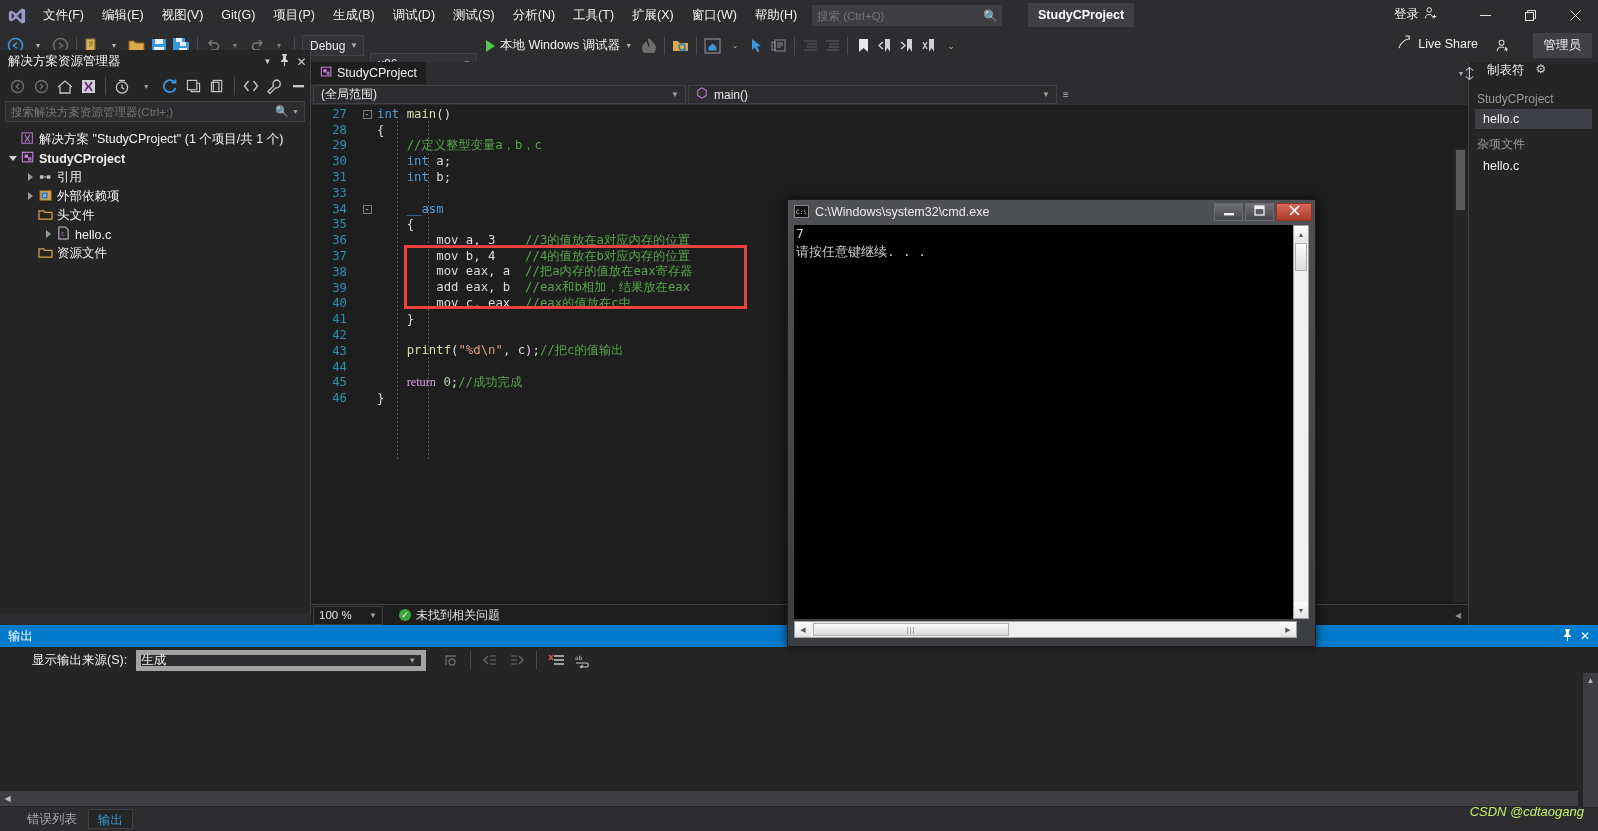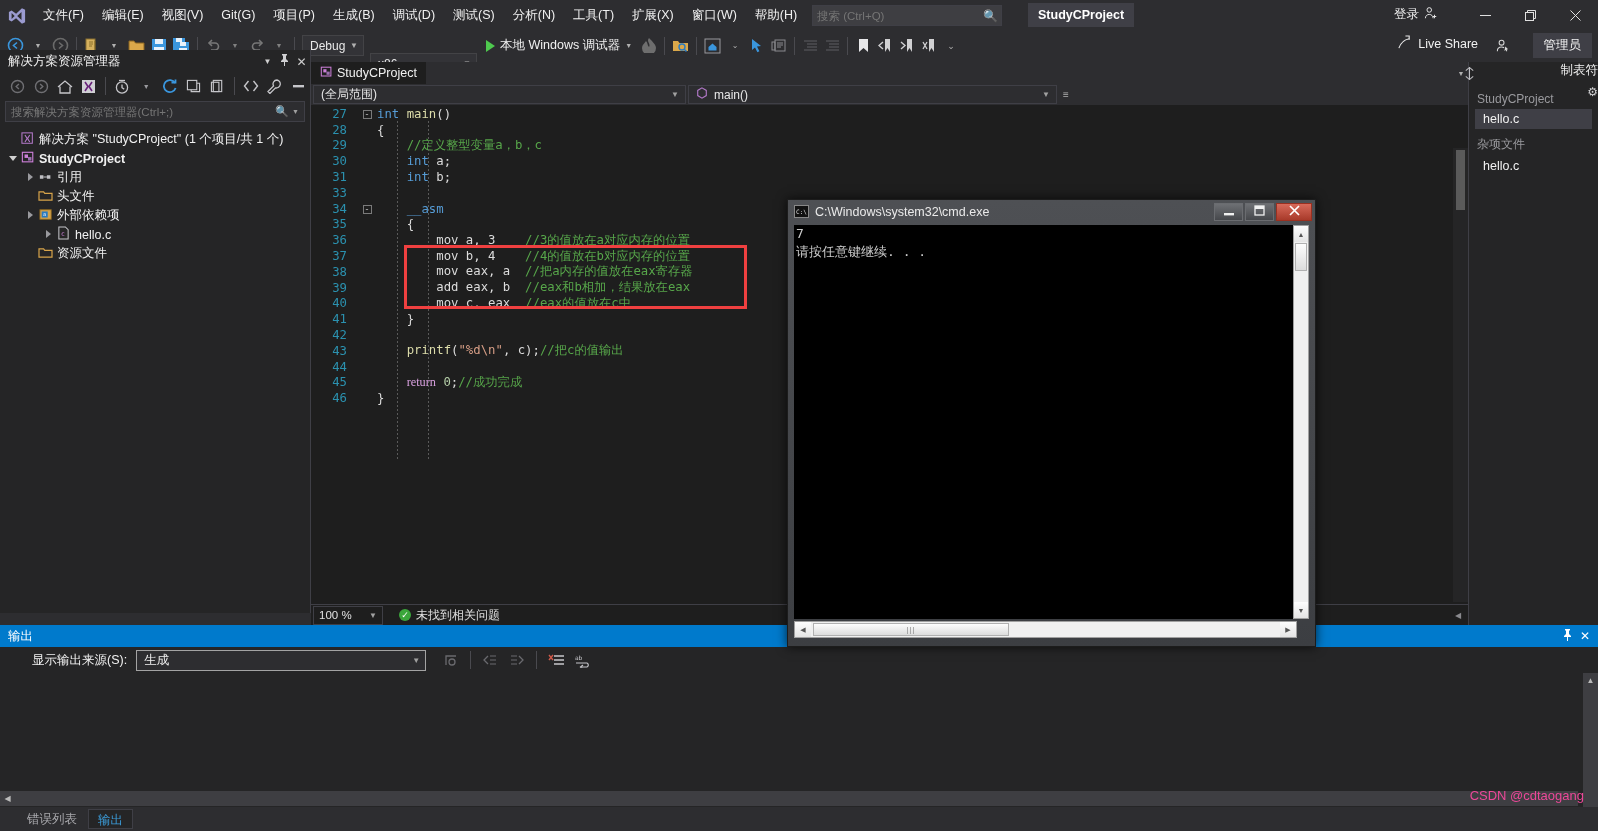--- a/index.html
+++ b/index.html
@@ -184,22 +184,22 @@
   .vscroll-ed {
     position:absolute; right:0; top:43px; width:15px; height:497px; background:#252526;
   }
   .vscroll-ed .thumb { position:absolute; left:3px; top:2px; width:9px; height:60px; background:#5a5a5a; }
 
   
   .rightpanel {
     position:absolute; left:1468px; top:62px; width:130px; height:563px;
     background:#252526; border-left:1px solid #3f3f46;
   }
-  .rp-hdr { height:23px; display:flex; align-items:flex-end; padding-left:2px; gap:6px;
-            font-size:12.5px; color:#f1f1f1;flex-direction:column; }
+  .rp-hdr { height:23px; display:flex; align-items:flex-start; padding-left:8px; gap:6px;
+            font-size:12.5px; color:#f1f1f1; }
   .rp-group { margin-top:4px; font-size:12px; }
   .rp-group-title { padding:3px 0 3px 8px; color:#9a9a9e; }
   .rp-item { margin:0 6px; padding:3px 8px; color:#f1f1f1; font-size:12.5px; }
   .rp-item.sel { background:#3f3f46; }
   .rp-split {
     position:absolute; left:-8px; top:3px; width:16px; height:16px;
     display:flex; align-items:center; justify-content:center; color:#c0c0c0; font-size:11px;
   }
 
   
@@ -210,22 +210,22 @@
     height:22px; background:#007acc; display:flex; align-items:center; padding-left:8px;
     color:#fff; font-size:12.5px; position:relative;
   }
   .out-hdr .dots2 { flex:1; height:1px; margin:0 8px;
     background-image: radial-gradient(#7fc0e8 1px, transparent 1px);
     background-size:3px 3px; }
   .out-hdr-ic { width:18px; text-align:center; color:#fff; font-size:12px; }
   .out-toolbar { height:26px; display:flex; align-items:center; padding-left:8px; gap:3px; background:#252526;margin-left:24px; }
   .out-toolbar .lbl { font-size:12.5px; color:#f1f1f1; margin-right:6px; }
   .out-combo {
-    width:290px; height:21px; background:#2d2d30; border:1px solid #a3a3a3;
-    display:flex; align-items:center; padding-left:7px; font-size:12.5px; color:#f1f1f1;
+    width:290px; height:21px; background:#2d2d30; border:5px solid #a3a3a3;
+    display:flex; align-items:center; padding-left:0; font-size:12.5px; color:#f1f1f1;
     position:relative; margin-right:10px;
   }
   .out-combo .cb-arrow { position:absolute; right:5px; font-size:8px; color:#a0a0a0; }
   .out-ic { width:24px; height:22px; display:flex; align-items:center; justify-content:center; color:#9a9a9e; font-size:13px; }
   .out-body { height:110px; background:#252526; }
   .out-hscroll {
     position:absolute; left:0; bottom:25px; width:1578px; height:15px; background:#3e3e42;
     display:flex; align-items:center;
   }
   .out-hscroll .larrow { width:15px; text-align:center; color:#bbb; font-size:8px; }
@@ -233,21 +233,21 @@
     position:absolute; right:0; top:48px; width:15px; height:160px; background:#3e3e42;
   }
   .out-vscroll .uarr, .out-vscroll .darr { height:15px; text-align:center; color:#bbb; font-size:8px; line-height:15px; }
   .bottom-tabs {
     position:absolute; left:0; bottom:0; width:1598px; height:24px; background:#2d2d30;
     display:flex; align-items:center; padding-left:18px; gap:2px;
   }
   .btab { height:20px; line-height:20px; padding:0 9px; font-size:12.5px; color:#a8a8ac; }
   .btab.active { background:#252526; color:#3b9bd8; border:1px solid #3f3f46; }
   .watermark {
-    position:absolute; right:14px; bottom:28px; font-size:13px; color:#ec4899;
+    position:absolute; right:14px; bottom:12px; font-size:13px; color:#bef264;font-style:italic;
   }
 
   
   .cmdwin {
     position:absolute; left:787px; top:199px; width:529px; height:448px;
     background: linear-gradient(#4e5054, #3c3e42);
     border:1px solid #1c1c1c;
     box-shadow: 0 0 10px rgba(0,0,0,.7);
   }
   .cmd-title {
@@ -655,40 +655,40 @@
           <svg width="14" height="10" viewBox="0 0 16 10">
               <rect x="1" y="3" width="4" height="4" fill="#c0c0c4"></rect>
               <rect x="9" y="3" width="4" height="4" fill="#c0c0c4"></rect>
               <path d="M5 5h4" stroke="#c0c0c4" stroke-width="1.2"></path>
             </svg>
         </span>
         <span class="tlabel">引用</span>
       </div>
 
       <div class="trow">
-        <span style="width:37px;"></span>
-        <span class="tico">
-          <svg width="15" height="13" viewBox="0 0 16 14">
-              <path d="M1 3h5l1.2 1.6H15V12H1z" fill="none" stroke="#d7a44a" stroke-width="1.3"></path>
-            </svg>
-        </span>
-        <span class="tlabel">头文件</span>
-      </div>
-
-      <div class="trow">
         <span style="width:26px;"></span>
           <span class="arrow"></span>
         <span class="tico">
           <svg width="14" height="13" viewBox="0 0 16 15">
               <rect x="1" y="2" width="13" height="11" fill="#d7a44a" stroke="#8a6520"></rect>
               <rect x="3" y="4" width="7" height="7" fill="#2a7ac0"></rect>
               <text x="4.5" y="9.6" font-size="6" fill="#fff" font-family="monospace">a</text>
             </svg>
         </span>
         <span class="tlabel">外部依赖项</span>
+      </div>
+
+      <div class="trow">
+        <span style="width:37px;"></span>
+        <span class="tico">
+          <svg width="15" height="13" viewBox="0 0 16 14">
+              <path d="M1 3h5l1.2 1.6H15V12H1z" fill="none" stroke="#d7a44a" stroke-width="1.3"></path>
+            </svg>
+        </span>
+        <span class="tlabel">头文件</span>
       </div>
 
 
       <div class="trow">
         <span style="width:44px;"></span>
           <span class="arrow"></span>
         <span class="tico">
           <svg width="13" height="14" viewBox="0 0 14 15">
               <path d="M2 1h7l3 3v10H2z" fill="none" stroke="#c6c6ca" stroke-width="1.1"></path>
               <text x="4.2" y="11" font-size="7" fill="#cc7fd8" font-family="monospace">c</text>

